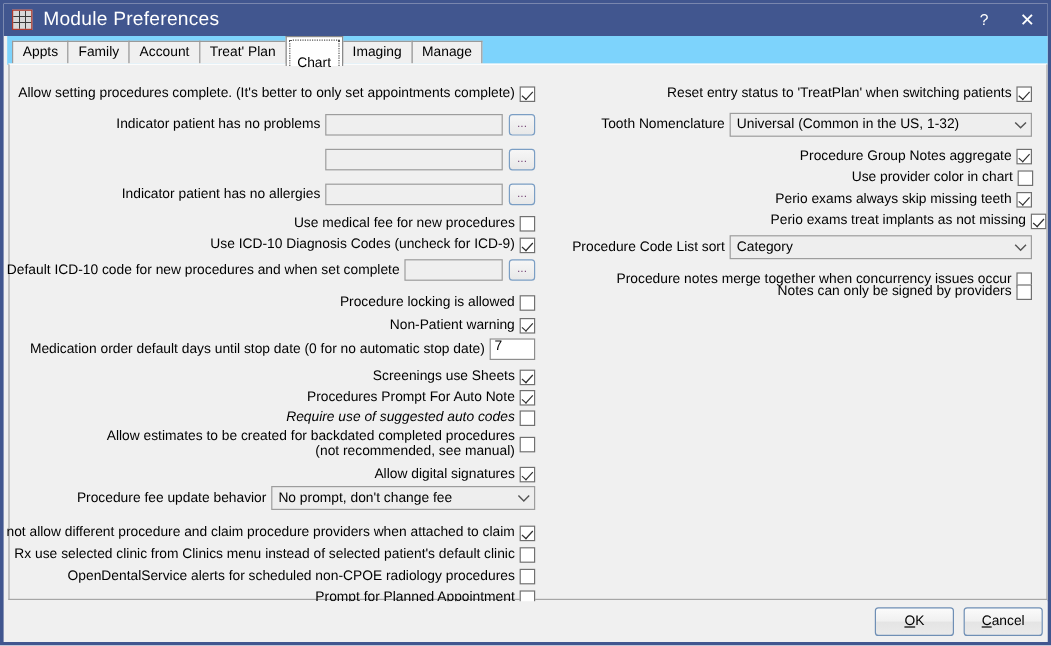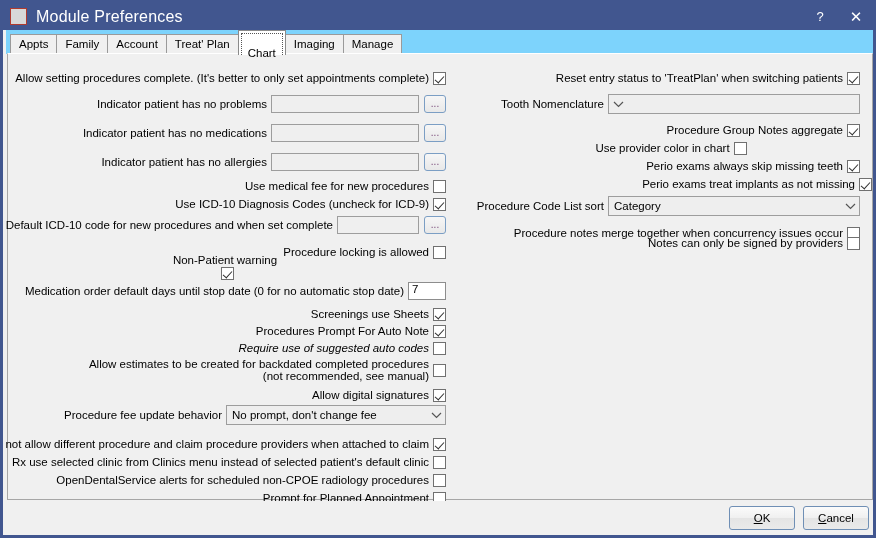--- a/index.html
+++ b/index.html
@@ -270,21 +270,20 @@
         <span class="cbox checked"></span>
       </div>
 
       <div class="row" style="left:0; top:41px; width:438px;">
         <span class="lbl">Indicator patient has no problems</span>
         <span class="tbox" style="width:148px;"><span class="tbox-val"></span></span>
         <span class="ellipsis-btn">...</span>
       </div>
 
       <div class="row" style="left:0; top:70px; width:438px;">
-        <span class="lbl">Indicator patient has no medications</span>
         <span class="tbox" style="width:148px;"><span class="tbox-val"></span></span>
         <span class="ellipsis-btn">...</span>
       </div>
 
       <div class="row" style="left:0; top:99px; width:438px;">
         <span class="lbl">Indicator patient has no allergies</span>
         <span class="tbox" style="width:148px;"><span class="tbox-val"></span></span>
         <span class="ellipsis-btn">...</span>
       </div>
 
@@ -302,21 +301,21 @@
         <span class="lbl">Default ICD-10 code for new procedures and when set complete</span>
         <span class="tbox" style="width:82px;"><span class="tbox-val"></span></span>
         <span class="ellipsis-btn">...</span>
       </div>
 
       <div class="row" style="left:0; top:189px; width:438px;">
         <span class="lbl">Procedure locking is allowed</span>
         <span class="cbox"></span>
       </div>
 
-      <div class="row" style="left:0; top:208px; width:438px;flex-direction:column;">
+      <div class="row" style="left:0; top:208px; width:438px;">
         <span class="lbl">Non-Patient warning</span>
         <span class="cbox checked"></span>
       </div>
 
       <div class="row" style="left:0; top:228px; width:438px;">
         <span class="lbl">Medication order default days until stop date (0 for no automatic stop date)</span>
         <span class="tbox white" style="width:38px;"><span class="tbox-val">7</span></span>
       </div>
 
       <div class="row" style="left:0; top:251px; width:438px;">
@@ -384,34 +383,35 @@
     <div class="col" id="col-right">
 
       <div class="row" style="left:0; top:15px; width:400px;">
         <span class="lbl">Reset entry status to 'TreatPlan' when switching patients</span>
         <span class="cbox checked"></span>
       </div>
 
       <div class="row" style="left:0; top:41px; width:400px;align-items:center;">
         <span class="lbl">Tooth Nomenclature</span>
         <span class="combo" style="width:252px;">
+          <span class="combo-val">Universal (Common in the US, 1-32)</span>
           <span class="chev">
             <svg width="11" height="7" viewBox="0 0 11 7">
                 <path d="M1 1 L5.5 5.5 L10 1" fill="none" stroke="#555" stroke-width="1.2"></path>
               </svg>
           </span>
         </span>
       </div>
 
       <div class="row" style="left:0; top:67px; width:400px;">
         <span class="lbl">Procedure Group Notes aggregate</span>
         <span class="cbox checked"></span>
       </div>
 
-      <div class="row" style="left:11px; top:85px; width:400px;justify-content:center;">
+      <div class="row" style="left:1px; top:85px; width:400px;">
         <span class="lbl">Use provider color in chart</span>
         <span class="cbox"></span>
       </div>
 
       <div class="row" style="left:0; top:103px; width:400px;">
         <span class="lbl">Perio exams always skip missing teeth</span>
         <span class="cbox checked"></span>
       </div>
 
       <div class="row" style="left:12px; top:121px; width:400px;">

